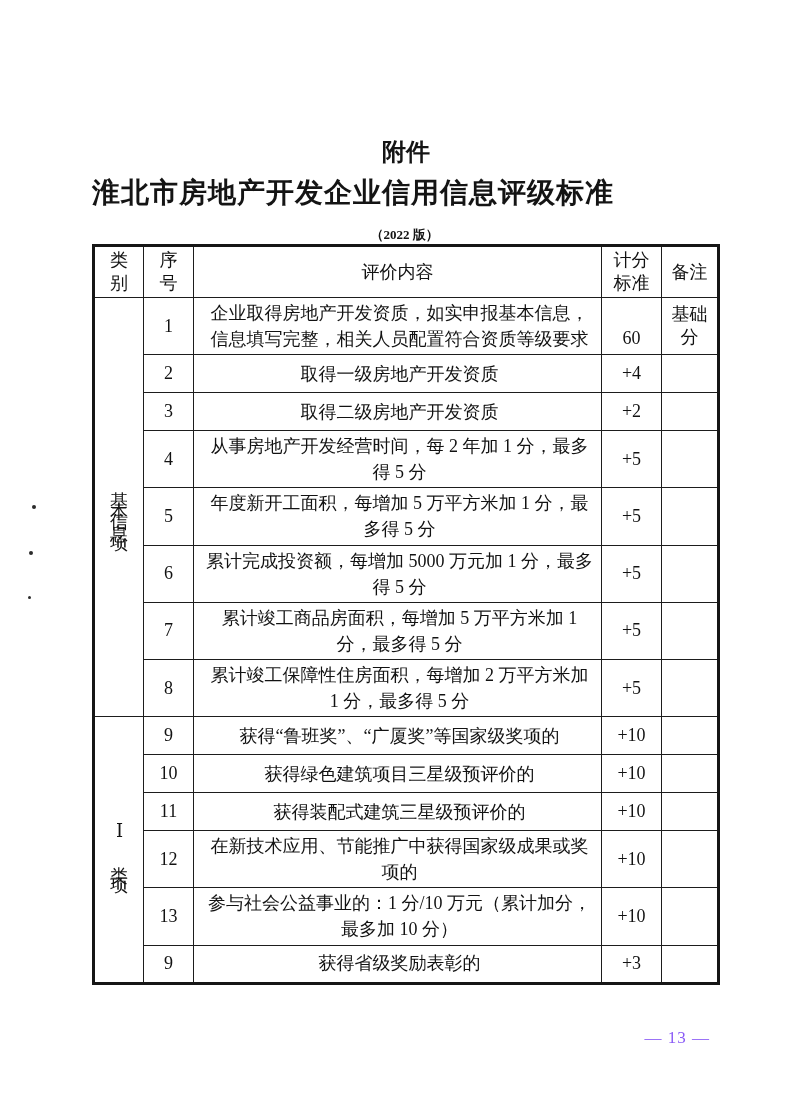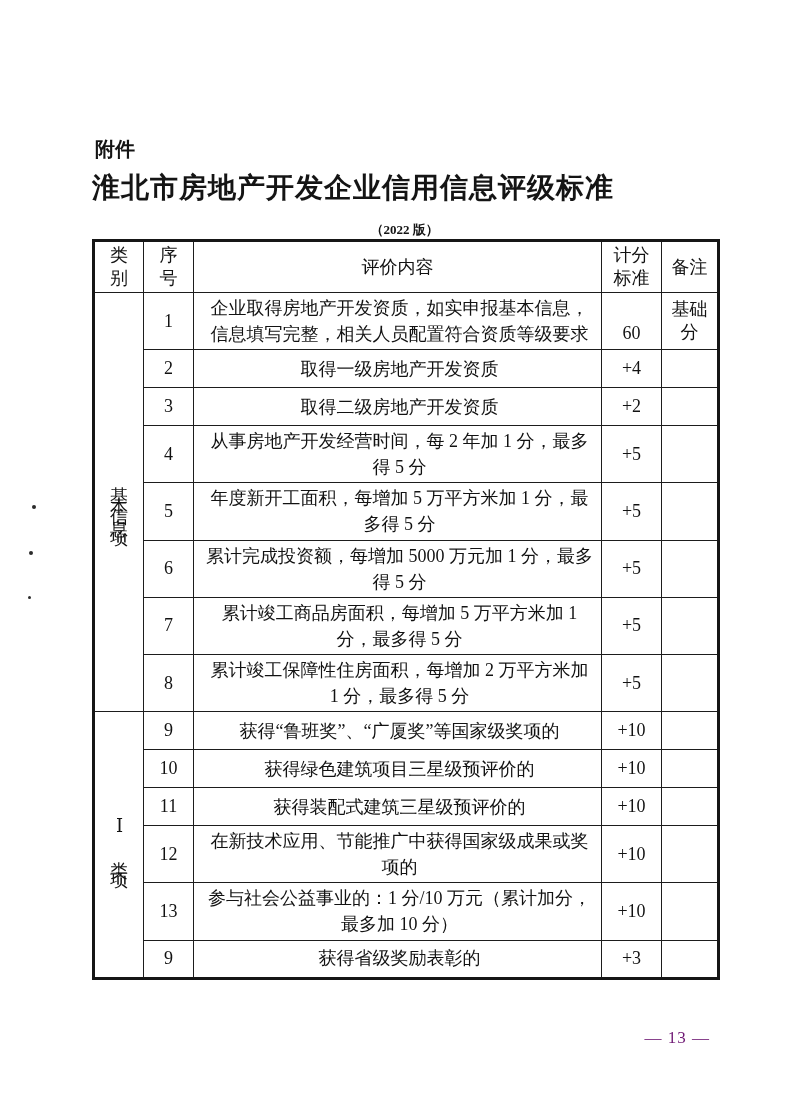--- a/index.html
+++ b/index.html
@@ -12,23 +12,23 @@
     overflow: hidden;
   }
   .content {
     position: absolute;
     left: 92px; top: 0;
     width: 625px;
   }
   .attachment {
     margin-top: 136px;
     padding-left: 3px;
-    font-size: 20px;
-    font-weight: bold;
-    text-align: left;
+    font-size: 24px;
+    font-weight: bold;
+    text-align: center;
   }
   .title {
     margin-top: 6px;
     font-size: 28px;
     font-weight: bold;
     letter-spacing: 1px;
     text-align: left;
     white-space: nowrap;
   }
   .version {
@@ -82,21 +82,21 @@
     letter-spacing: 11px;
     line-height: 1;
     font-size: 18px;
   }
   .pageno {
     position: absolute;
     top: 1028px;
     right: 84px;
     font-size: 17px;
     letter-spacing: 1px;
-    color: #701a75;
+    color: #8b5cf6;
     white-space: nowrap;
   }
   .speck {
     position: absolute;
     background: #2b2b2b;
     border-radius: 50%;
   }
   .s1 { left: 32px; top: 505px; width: 4px; height: 4px; }
   .s2 { left: 29px; top: 551px; width: 4px; height: 4px; }
   .s3 { left: 28px; top: 596px; width: 3px; height: 3px; }

